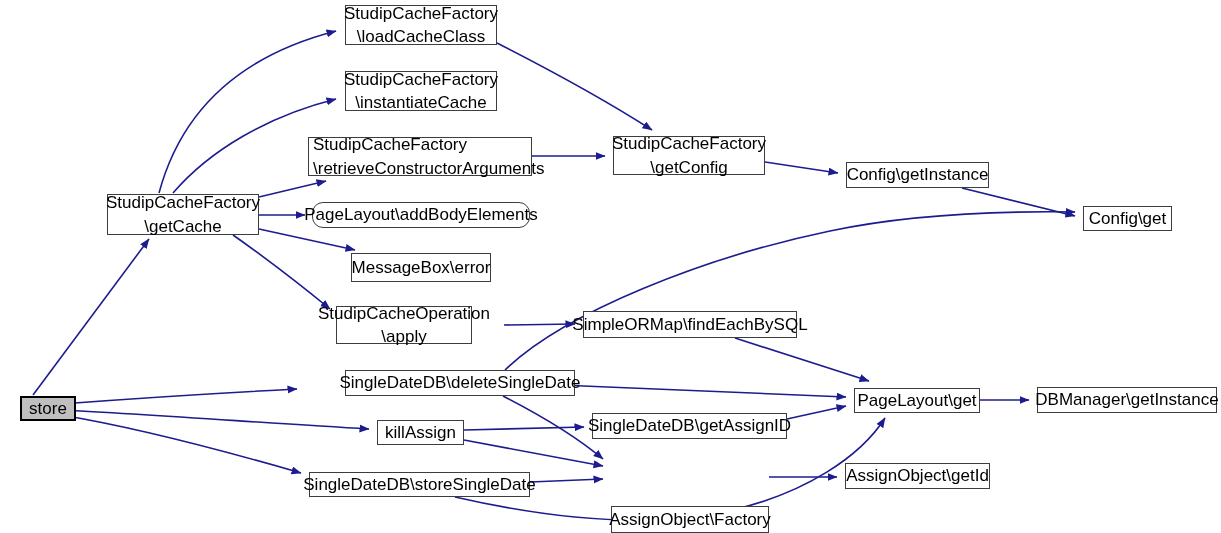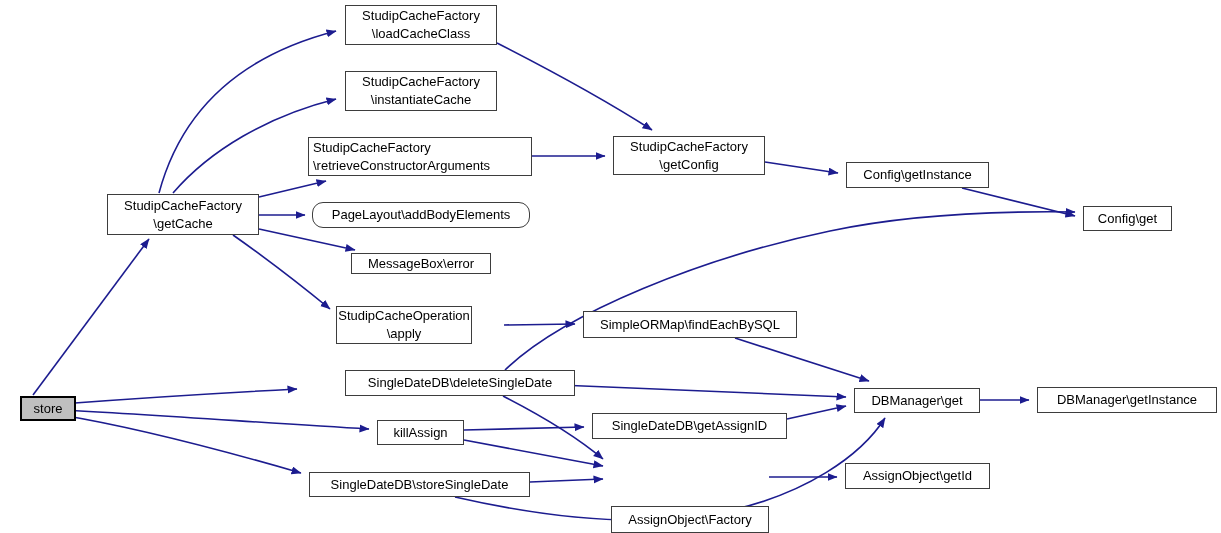--- a/index.html
+++ b/index.html
@@ -10,21 +10,21 @@
     overflow:hidden;
     font-family:"Liberation Sans",sans-serif;
   }
   #edge-layer{position:absolute;left:0;top:0;width:1221px;height:533px;}
   .edge{fill:none;stroke:var(--edge,#1c1c8f);stroke-width:1.6px;}
   .node{
     position:absolute;box-sizing:border-box;
     background:var(--node-fill,#fff);
     border:1.4px solid var(--node-border,#3d3d3d);
     color:var(--text,#000);
-    font-size:13px;line-height:1.38;
+    font-size:17px;line-height:1.38;
     display:flex;align-items:center;justify-content:center;
     text-align:center;white-space:pre-line;
     padding:0 4px;cursor:default;
   }
   .node.align-left{justify-content:flex-start;text-align:left;}
   .node.highlight{
     background:var(--hl-fill,#bfbfbf);
     border:2px solid var(--hl-border,#000);
   }
 </style>
@@ -75,26 +75,26 @@
 \loadCacheClass</div>
       <div class="node" style="left: 345px; top: 71px; width: 152px; height: 40px;">StudipCacheFactory
 \instantiateCache</div>
       <div class="node align-left" style="left: 308px; top: 137px; width: 224px; height: 39px;">StudipCacheFactory
 \retrieveConstructorArguments</div>
       <div class="node" style="left: 613px; top: 136px; width: 152px; height: 39px;">StudipCacheFactory
 \getConfig</div>
       <div class="node" style="left: 846px; top: 162px; width: 143px; height: 26px;">Config\getInstance</div>
       <div class="node" style="left: 1083px; top: 206px; width: 89px; height: 25px;">Config\get</div>
       <div class="node" style="left: 312px; top: 202px; width: 218px; height: 26px; border-radius: 11px;">PageLayout\addBodyElements</div>
-      <div class="node" style="left: 351px; top: 253px; width: 140px; height: 21px;">MessageBox\error</div>
+      <div class="node" style="left: 351px; top: 253px; width: 140px; height: 29px;">MessageBox\error</div>
       <div class="node" style="left: 336px; top: 306px; width: 136px; height: 38px;">StudipCacheOperation
 \apply</div>
       <div class="node" style="left: 583px; top: 311px; width: 214px; height: 27px;">SimpleORMap\findEachBySQL</div>
       <div class="node" style="left: 305px; top: 370px; width: 230px; height: 26px; margin-left: 40px;">SingleDateDB\deleteSingleDate</div>
       <div class="node" style="left: 377px; top: 420px; width: 87px; height: 25px;">killAssign</div>
       <div class="node" style="left: 592px; top: 413px; width: 195px; height: 26px;">SingleDateDB\getAssignID</div>
       <div class="node" style="left: 309px; top: 472px; width: 221px; height: 25px;">SingleDateDB\storeSingleDate</div>
       <div class="node" style="left: 611px; top: 462px; width: 158px; height: 27px; margin-top: 44px;">AssignObject\Factory</div>
       <div class="node" style="left: 845px; top: 463px; width: 145px; height: 26px;">AssignObject\getId</div>
-      <div class="node" style="left: 854px; top: 388px; width: 126px; height: 25px;">DBManager\get</div>
+      <div class="node" style="left: 854px; top: 388px; width: 126px; height: 25px;">PageLayout\get</div>
       <div class="node" style="left: 1037px; top: 387px; width: 180px; height: 26px;">DBManager\getInstance</div>
     </div>
 </div>
 
 </body></html>

